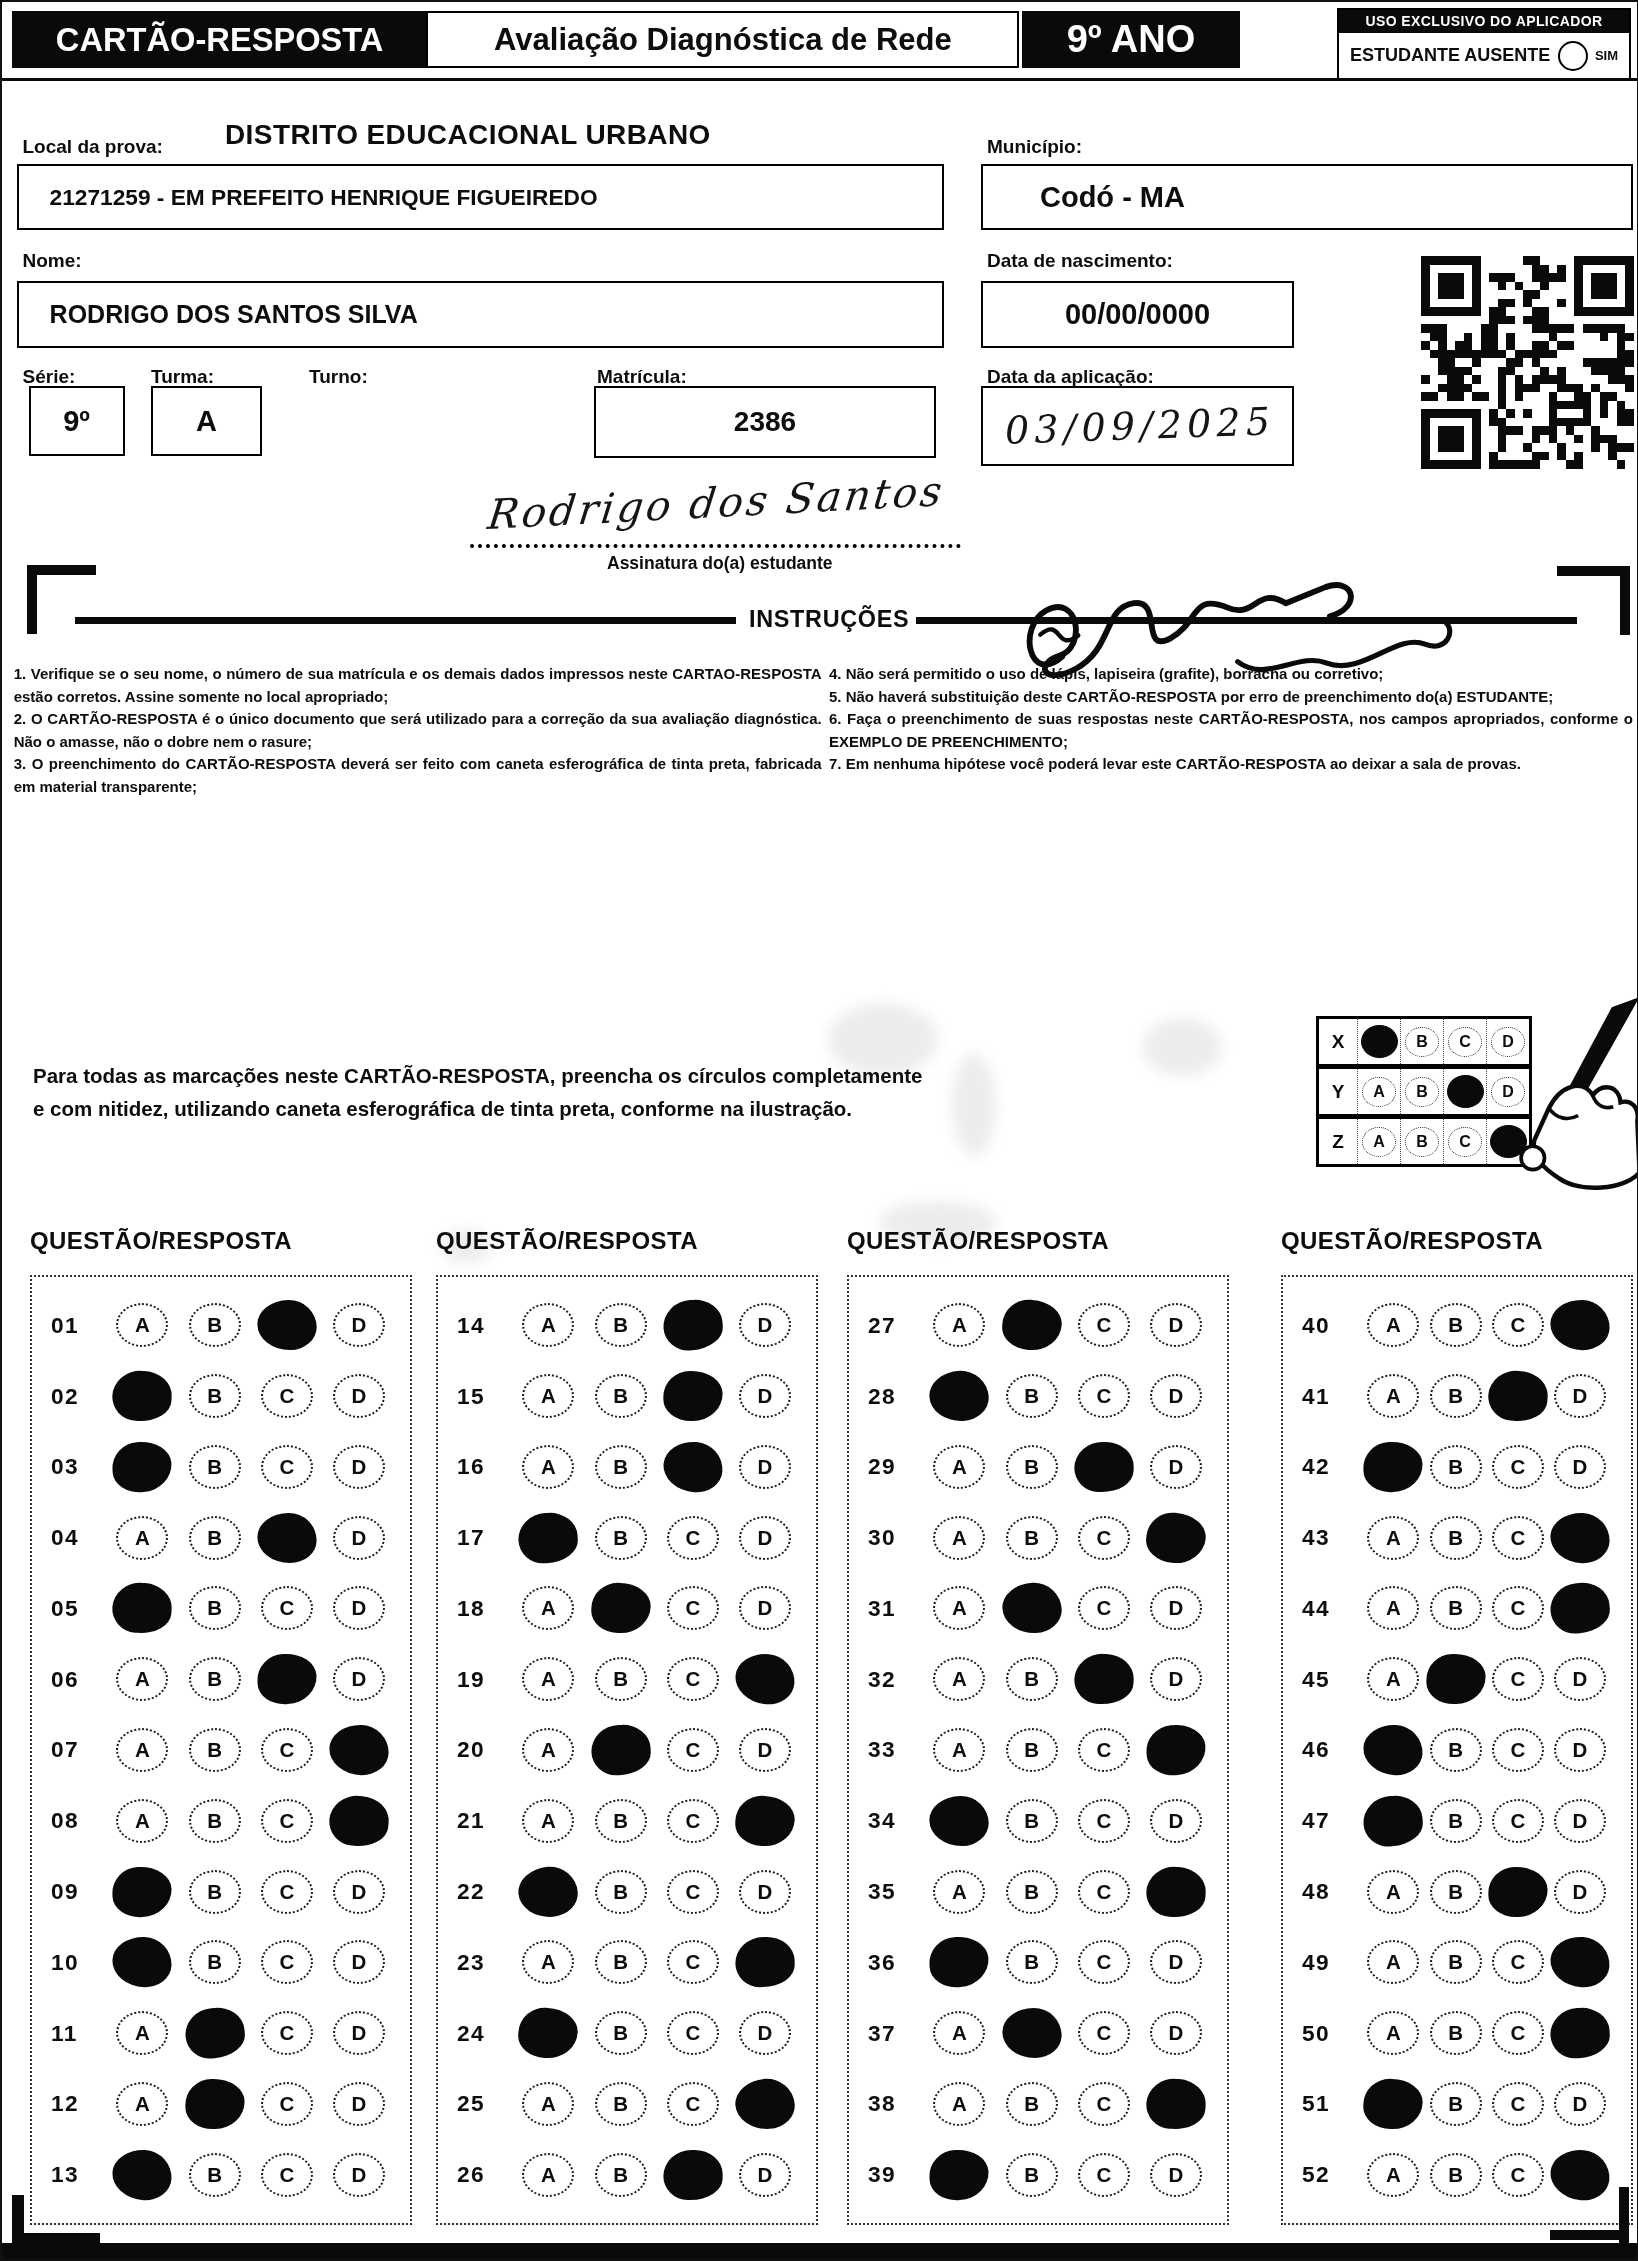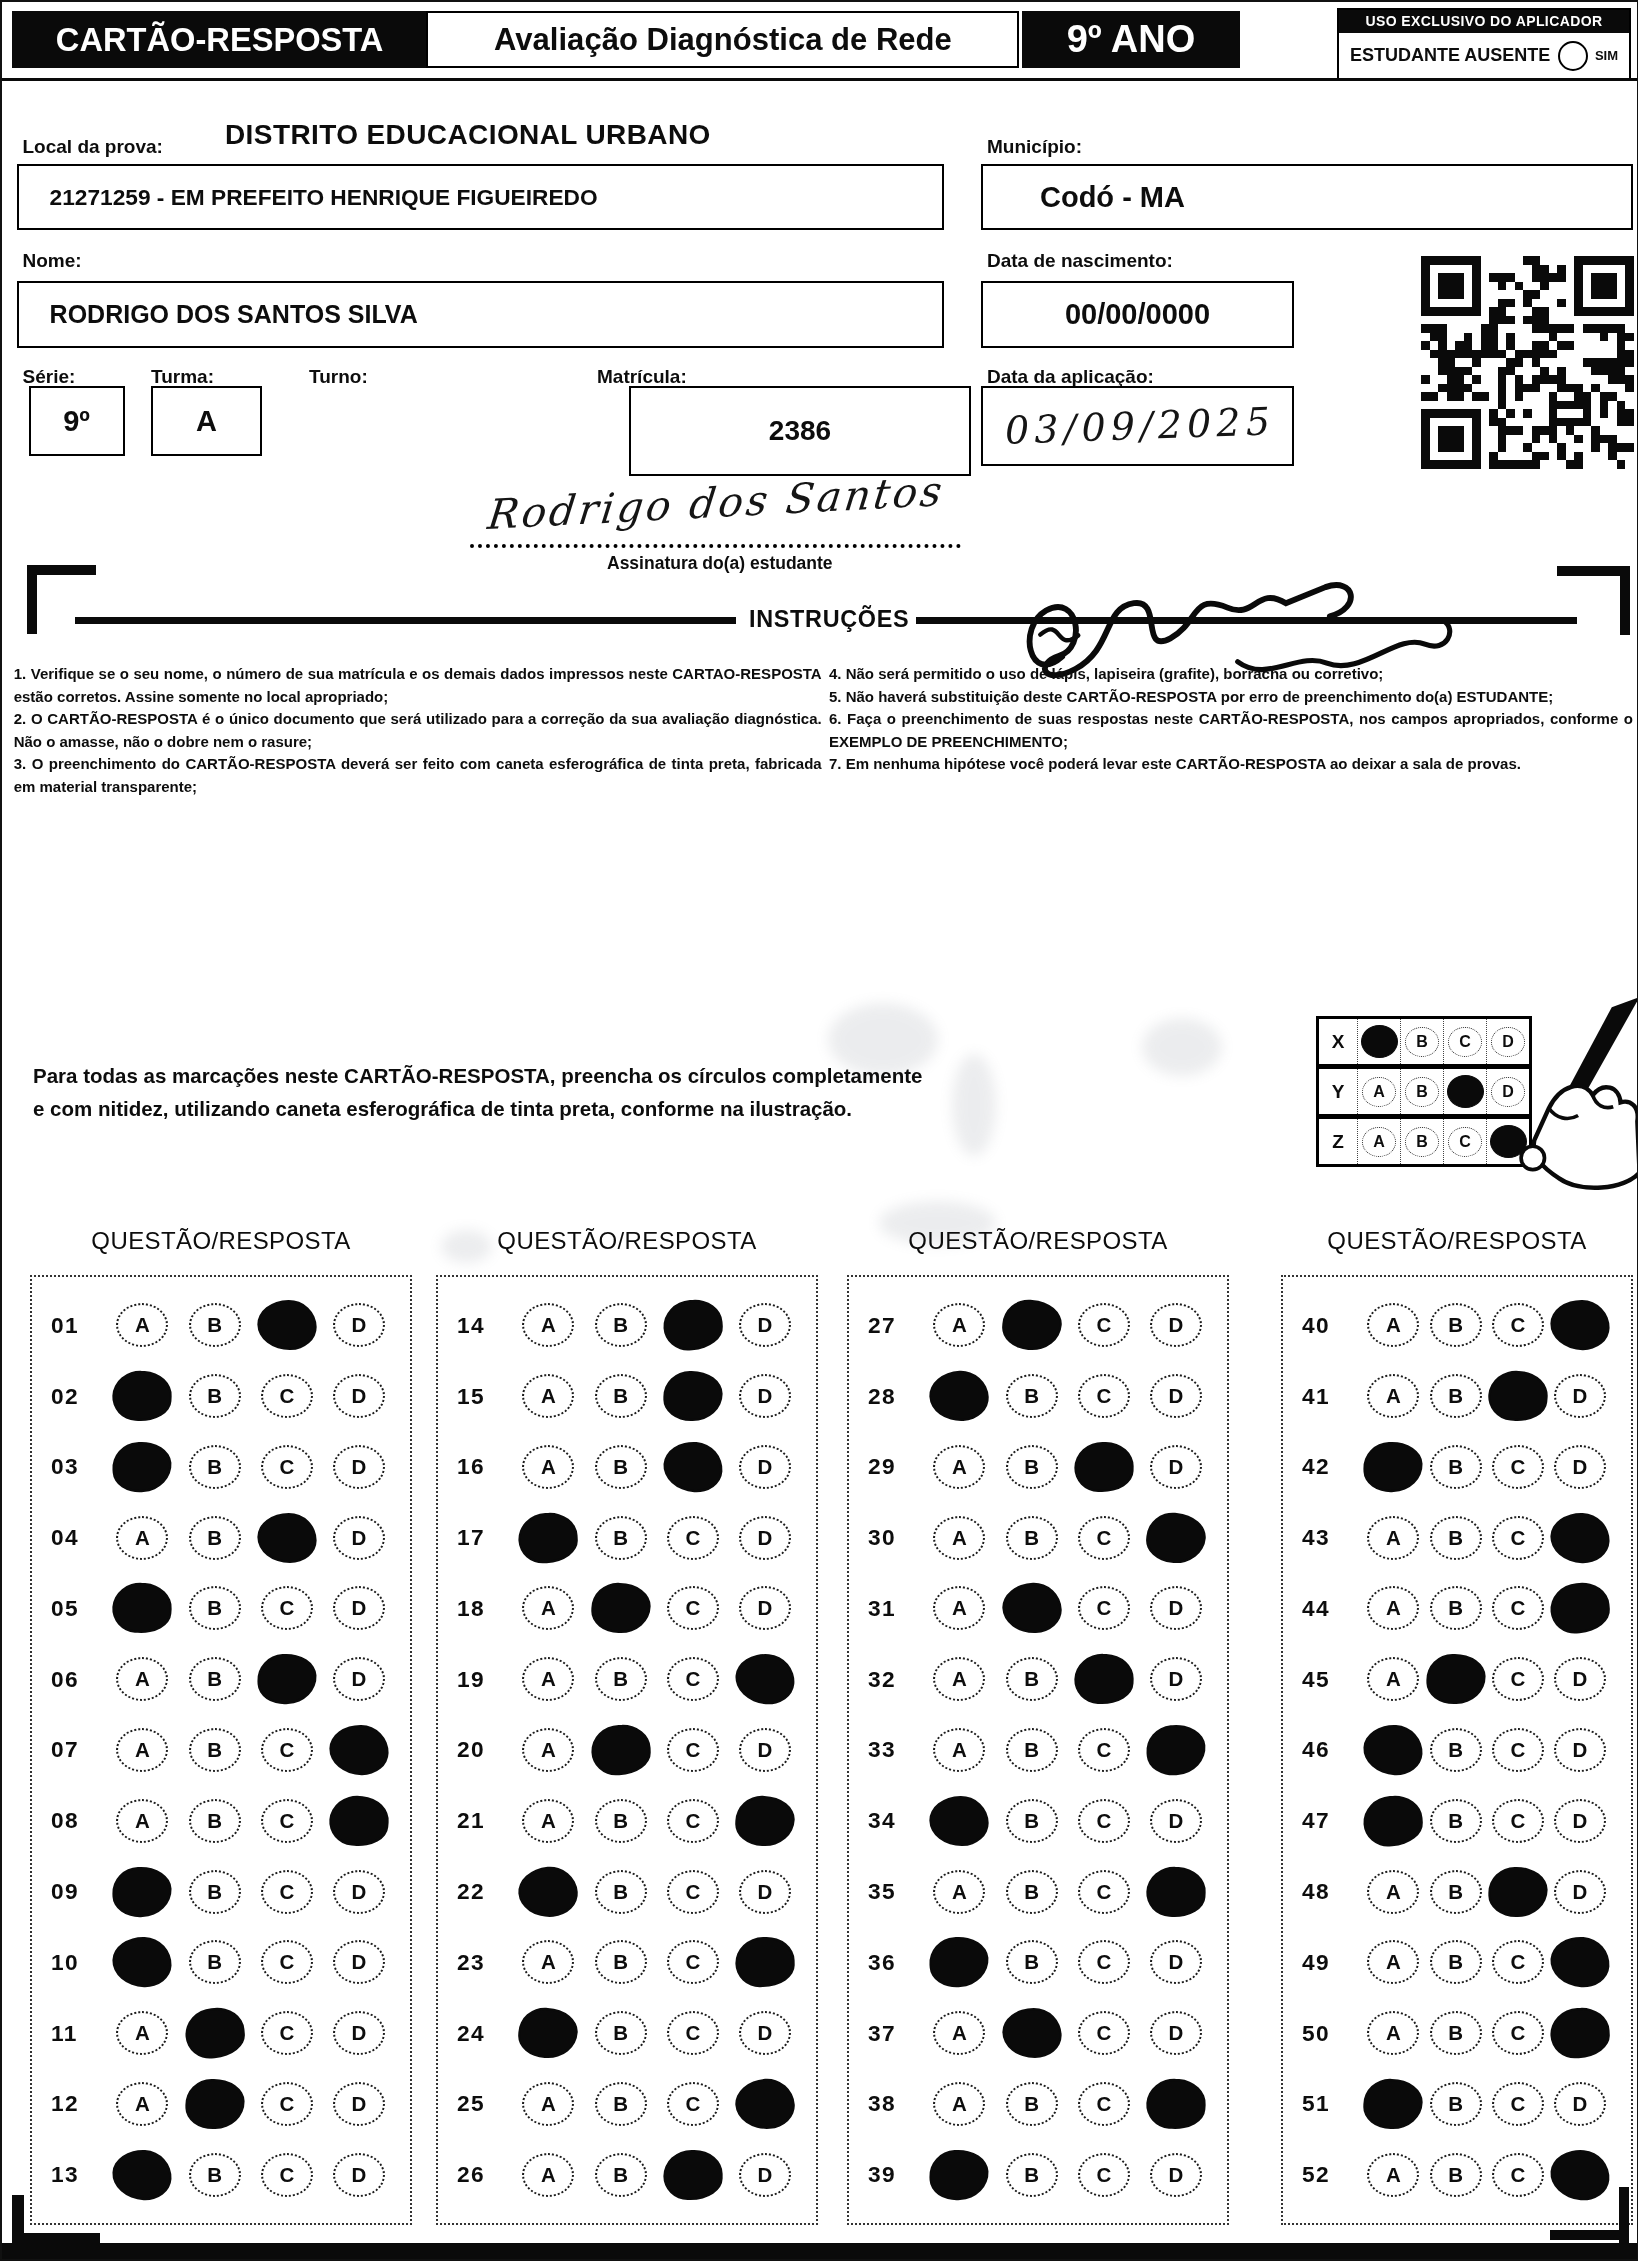--- a/index.html
+++ b/index.html
@@ -32,21 +32,21 @@
   .instr-col p{margin:0;font-size:15px;font-weight:bold;line-height:1.5;text-align:justify;}
   .ex-para{font-size:20.5px;font-weight:bold;line-height:1.6;}
   .legend div{font-size:19px;font-weight:bold;line-height:1.75;white-space:nowrap;}
   .ex-grid{border:3.7px solid #000;background:#fff;}
   .ex-row{display:flex;border-bottom:5.1px solid #000;}
   .ex-row:last-child{border-bottom:none;}
   .ex-cell{width:42px;height:45px;display:flex;align-items:center;justify-content:center;border-left:1.5px dotted #444;}
   .ex-cell.lab{width:38px;border-left:none;font-size:19px;font-weight:bold;}
   .ex-bub{width:32px;height:28px;border:1.5px dotted #222;border-radius:50%;display:flex;align-items:center;justify-content:center;font-size:16px;font-weight:bold;}
   .ex-bub.filled{background:#0a0a0a;border:1.5px solid #0a0a0a;color:transparent;width:35px;height:31px;}
-  .ahdr{font-size:24px;font-weight:normal;text-align:center;letter-spacing:0.4px;}
+  .ahdr{font-size:24px;font-weight:bold;text-align:left;letter-spacing:0.4px;}
   .abox{border:2.2px dotted #333;background:#fff;display:flex;flex-direction:column;justify-content:space-around;padding:13px 0;}
   .arow{display:flex;align-items:center;}
   .qnum{width:61px;margin-left:19px;font-size:22.7px;font-weight:bold;letter-spacing:1.5px;}
   .bubbles{flex:1;display:flex;justify-content:space-between;padding:0 25px 0 4.4px;}
   .bubble{width:48px;height:40px;border:2.2px dotted #1c1c1c;border-radius:50%;display:flex;align-items:center;justify-content:center;}
   .bubble span{font-size:20.5px;font-weight:bold;}
   .bubble.filled{background:#0a0a0a;border-color:#0a0a0a;border-style:solid;}
   .bubble.filled span{color:transparent;}
   .cropmark{background:#0a0a0a;}
   .noise{background:#8b919b;border-radius:50%;filter:blur(6.6px);opacity:.16;}
@@ -325,21 +325,21 @@
   </div>
 
   <div class="abs lbl" style="left:149px;top:364px;">Turma:</div>
   <div class="abs field center" style="left:149px;top:384px;width:111px;height:70px;">
     <span class="val" style="font-size:29px;">A</span>
   </div>
 
   <div class="abs lbl" style="left:307px;top:364px;">Turno:</div>
 
   <div class="abs lbl" style="left:595px;top:364px;">Matrícula:</div>
-  <div class="abs field center" style="left:592px;top:384px;width:342px;height:90px;margin-left:35px;">
+  <div class="abs field center" style="left:592px;top:384px;width:342px;height:72px;">
     <span class="val" style="font-size:28px;">2386</span>
   </div>
 
   <div class="abs lbl" style="left:985px;top:364px;">Data da aplicação:</div>
   <div class="abs field" style="left:979px;top:384px;width:313px;height:80px;padding-left:22px;">
     <span class="handwrite" style="font-size:38px;letter-spacing:5.1px;transform:rotate(-2deg);">03/09/2025</span>
   </div>
 
   <div class="abs handwrite sig-name" style="left:486px;top:477px;">Rodrigo dos Santos</div>
   <div class="abs sig-dotline" style="left:468px;top:512px;width:491px;height:34px;"></div>

